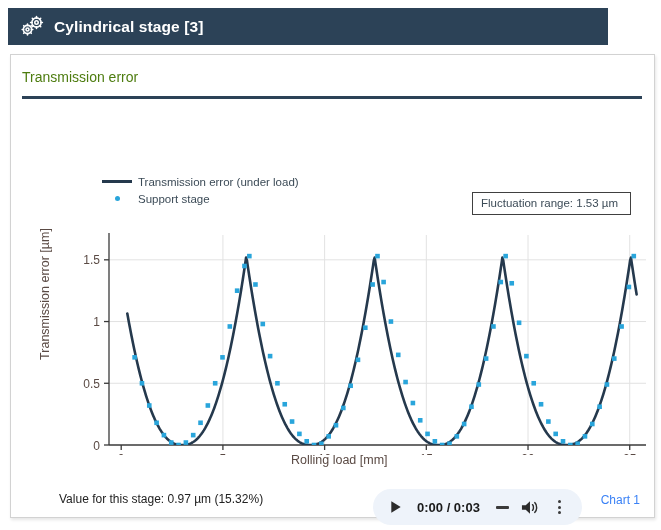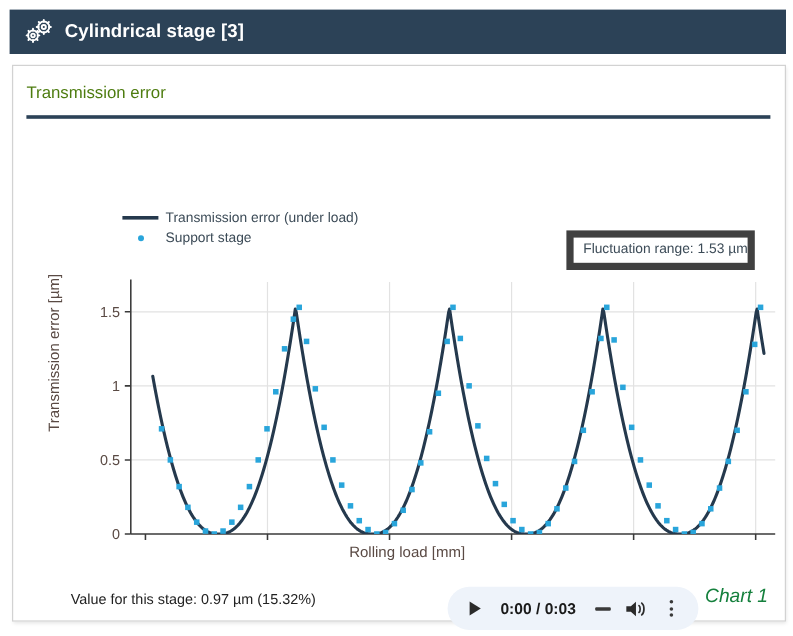--- a/index.html
+++ b/index.html
@@ -13,21 +13,21 @@
   #root {
     position: relative;
     width: 661px; height: 530px;
     background: #ffffff;
   }
 
   
   .titlebar {
     position: absolute;
     left: 8px; top: 8px;
-    width: 647px; height: 37px;
+    width: 600px; height: 37px;
     background: #2c4257;
     display: flex;
     align-items: center;
     padding-left: 10px;
   }
   .titlebar .gear-ico {
     width: 28px; height: 24px;
     flex: 0 0 auto;
     margin-right: 8px;
   }
@@ -90,22 +90,22 @@
     background: #29a5db;
     border-radius: 50%;
     display: block;
   }
   .legend-lbl { white-space: nowrap; }
 
   
   .fluct-box {
     position: absolute;
     left: 461px; top: 137px;
-    padding: 4px 0 5px 8px;
-    border: 6px solid #404040;
+    padding: 4px 12px 5px 8px;
+    border: 1px solid #404040;
     background: #ffffff;
     font-size: 11.5px;
     color: #3c4b57;
     white-space: nowrap;
   }
 
   
   .plot-wrap {
     position: absolute;
     left: 0; top: 0;
@@ -186,23 +186,22 @@
   .player .dots-btn i {
     width: 3px; height: 3px;
     background: #3a3a3a;
     border-radius: 50%;
     display: block;
   }
 
   .chart-caption {
     position: absolute;
     right: 14px; bottom: 10px;
-    font-size: 16px;
-    font-style: italic;
-    color: #15803d;
+    font-size: 12px;
+    color: #3b82f6;
   }
 
   text { font-family: "Liberation Sans", sans-serif; }
 </style>
 </head>
 <body>
 
 <div id="root">
 
   <div class="titlebar">

